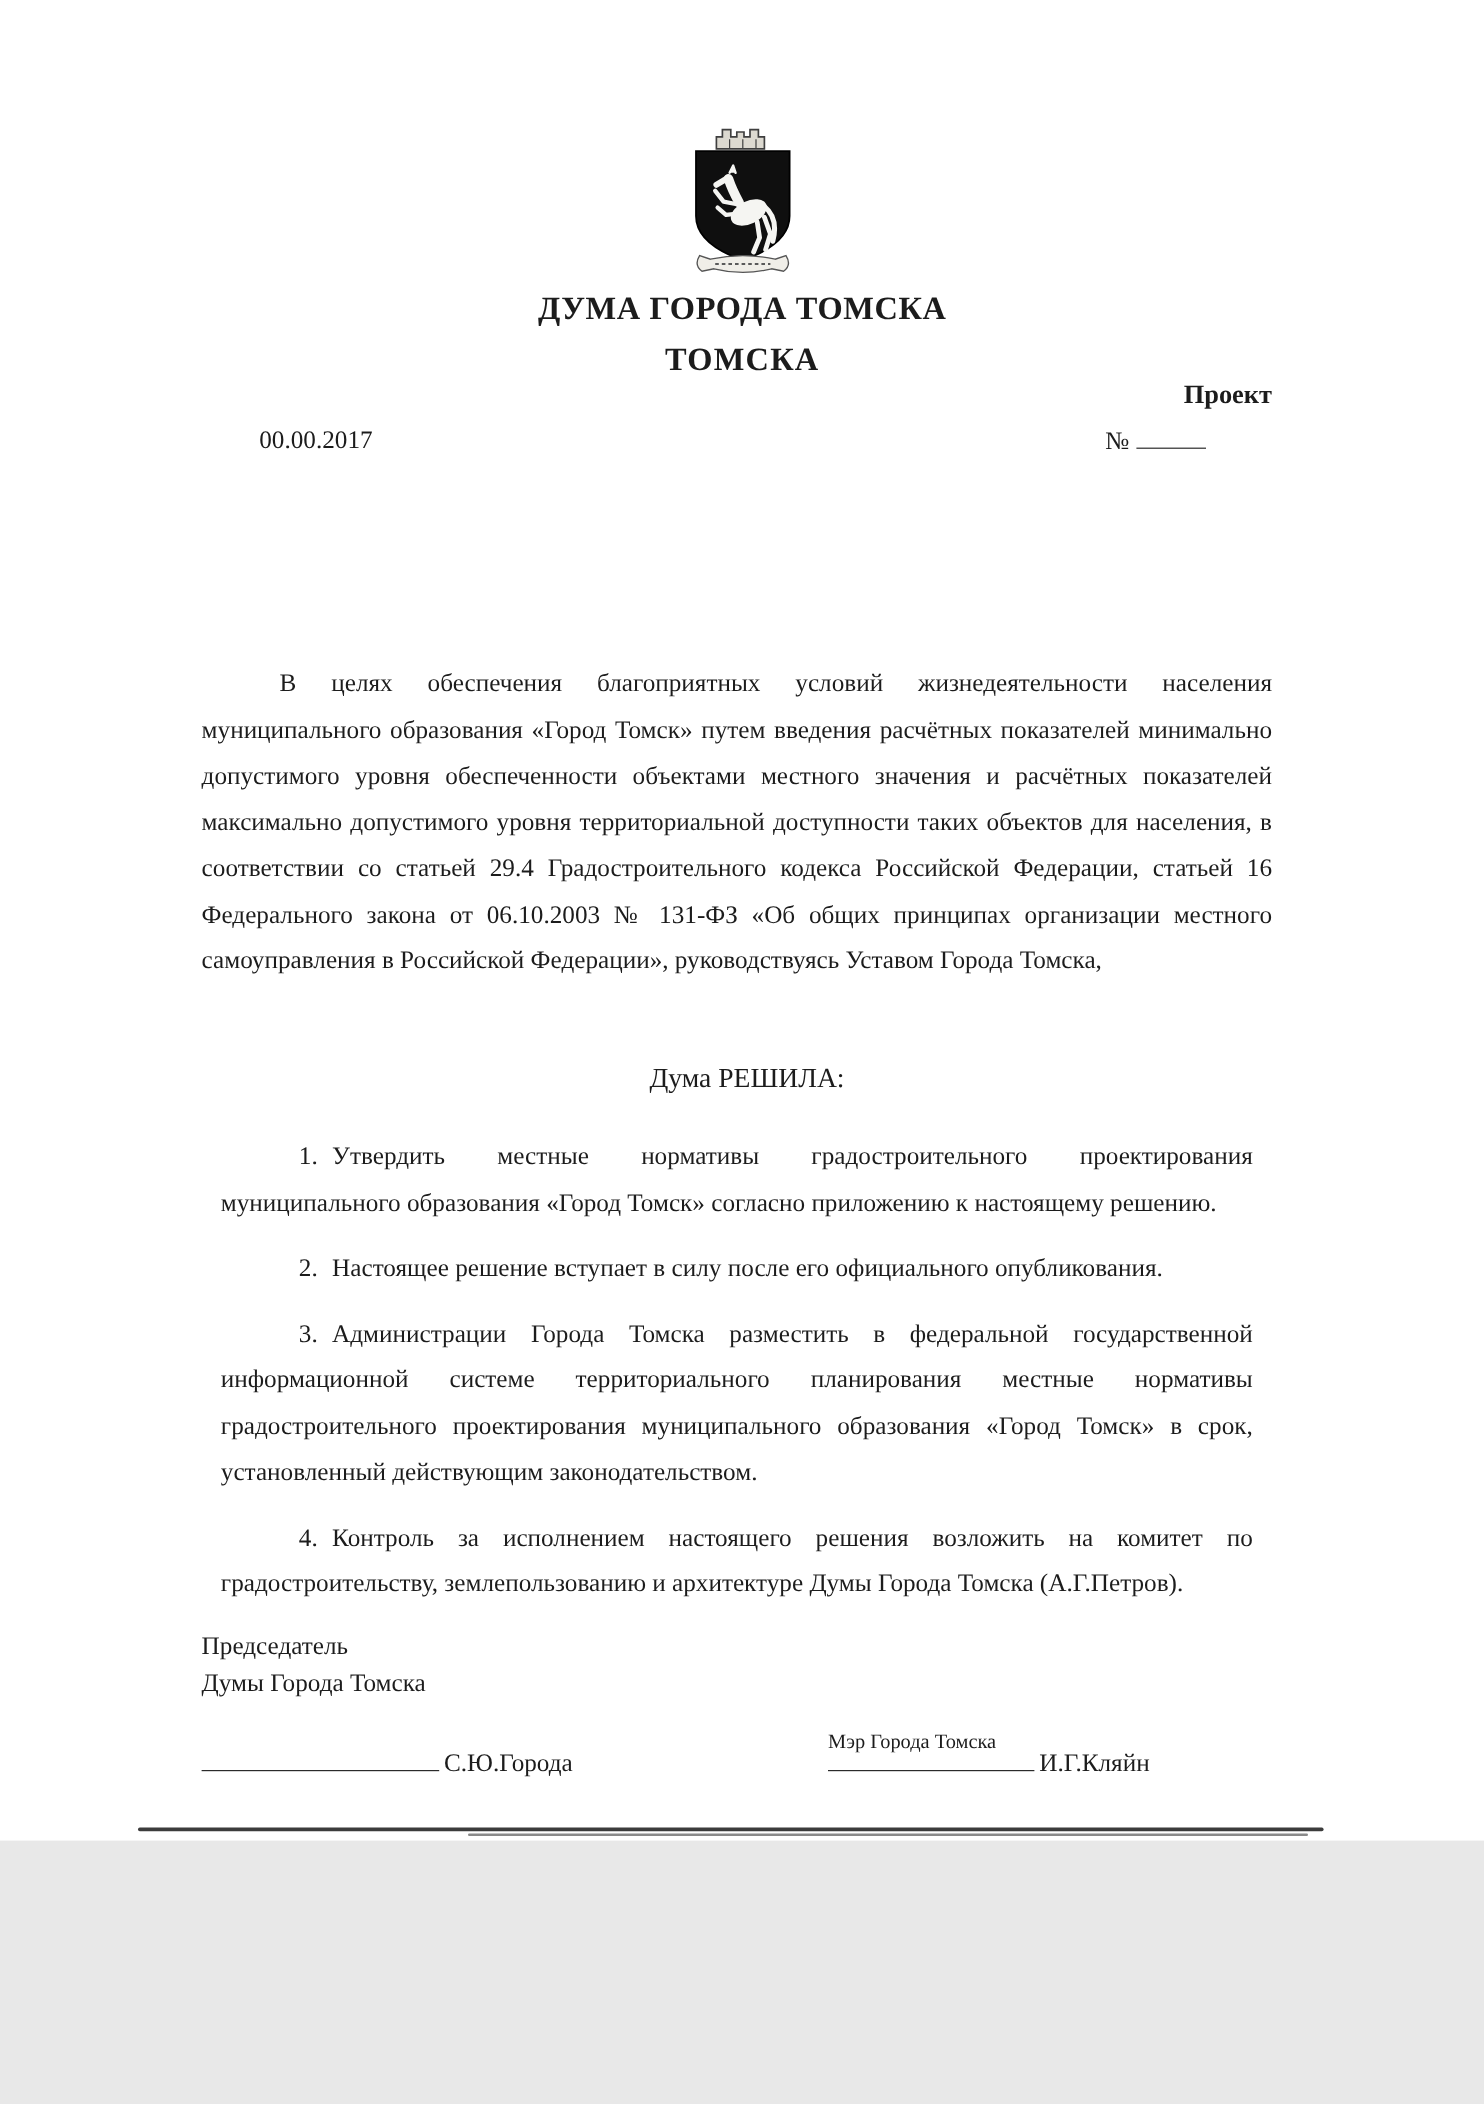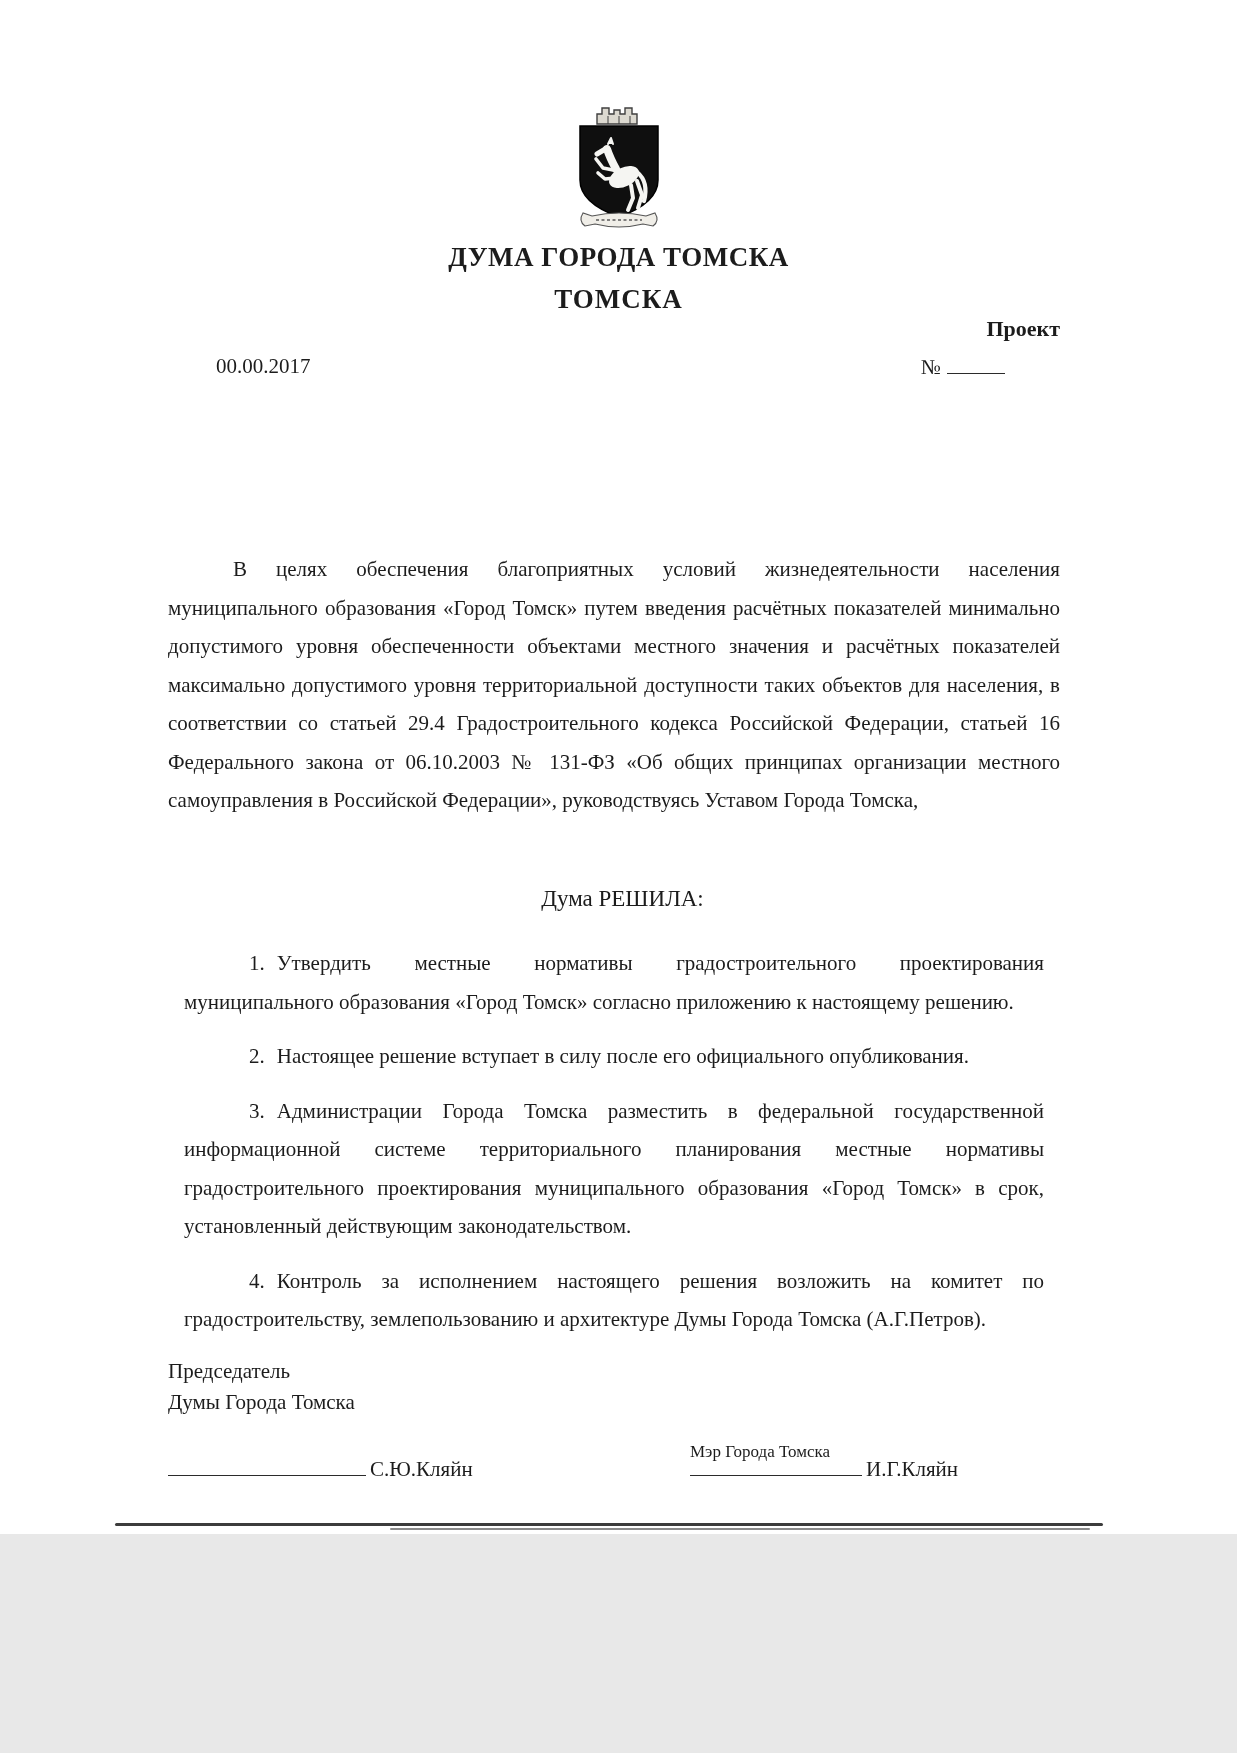--- a/index.html
+++ b/index.html
@@ -138,21 +138,21 @@
     </p>
   </div>
 
   <div class="abs sig-title-left">
     <div>Председатель</div>
     <div>Думы Города Томска</div>
   </div>
   <div class="abs sig-title-right">Мэр Города Томска</div>
 
   <div class="abs sig-row-left">
-    <span class="sig-line-l"></span><span>С.Ю.Кляйн</span>
+    <span class="sig-line-l"></span><span>С.Ю.Города</span>
   </div>
   <div class="abs sig-row-right">
     <span class="sig-line-r"></span><span>И.Г.Кляйн</span>
   </div>
 
   <div class="abs scan-line-main"></div>
   <div class="abs scan-line-sub"></div>
 
 </div>
 

